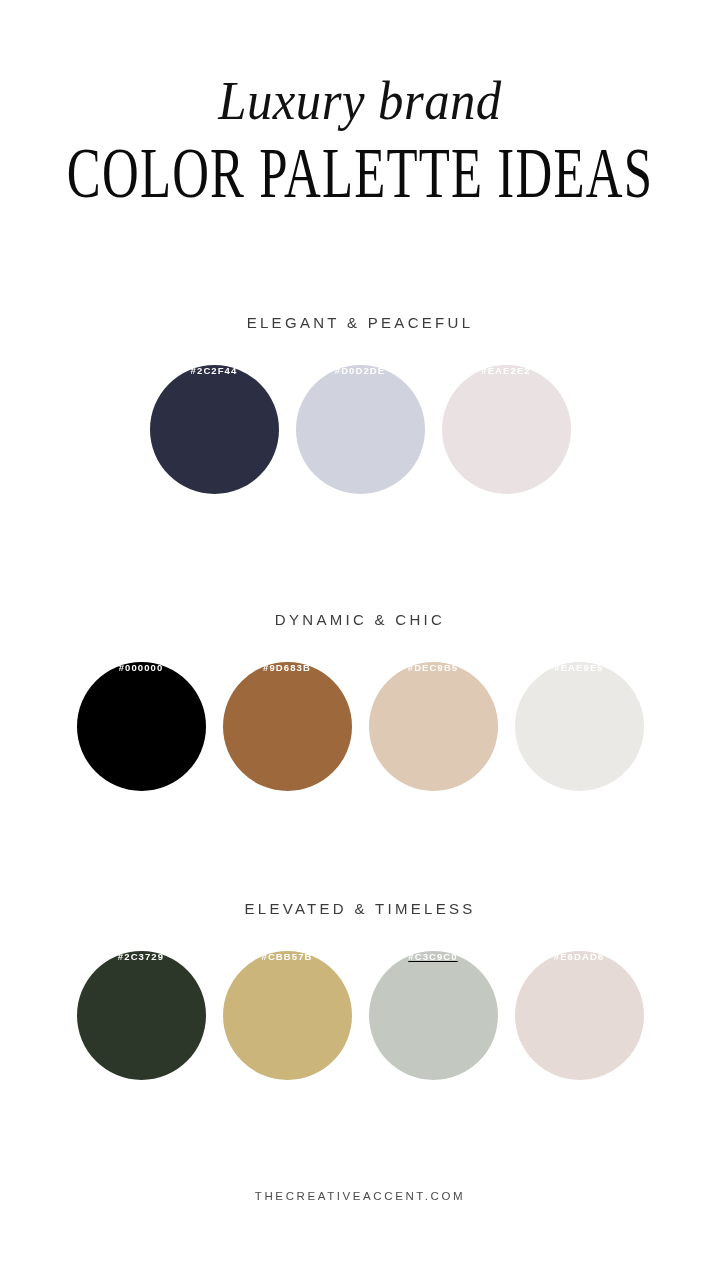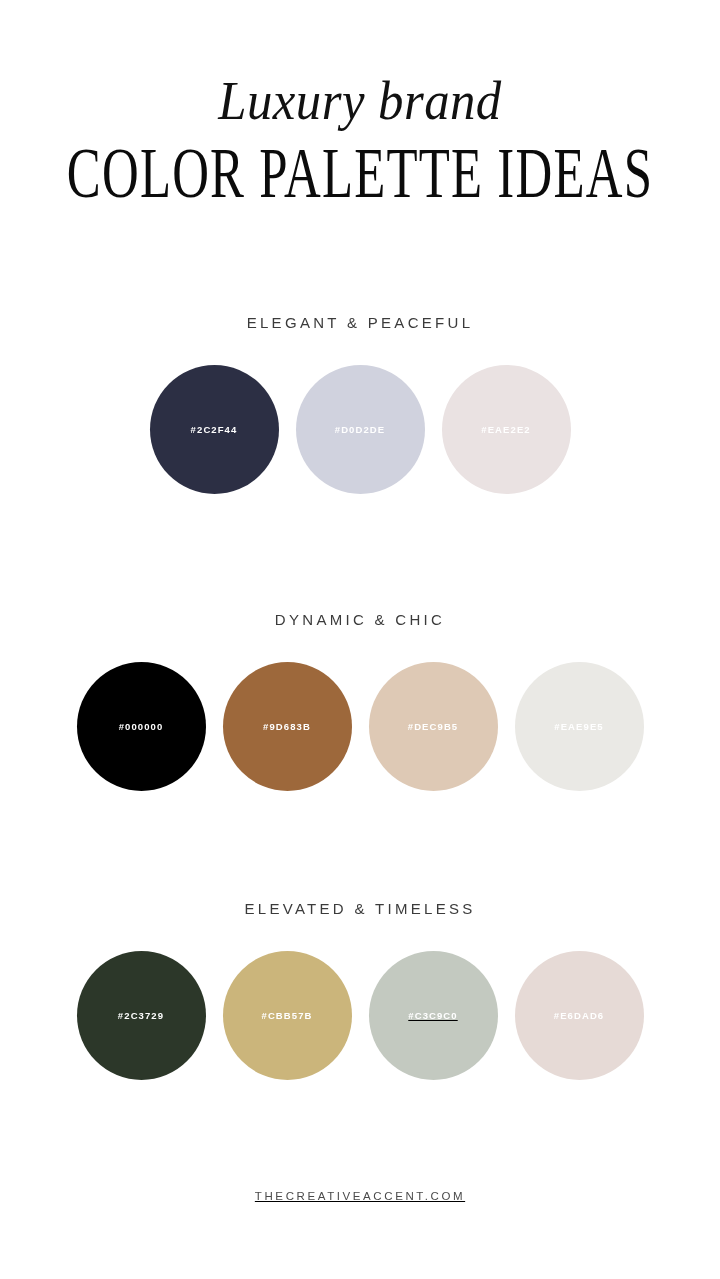--- a/index.html
+++ b/index.html
@@ -86,21 +86,20 @@
     align-items: center;
     gap: 17px;
     width: 720px;
   }
 
   .swatch {
     width: 129px;
     height: 129px;
     border-radius: 50%;
     display: flex;
-    align-items: center;
     justify-content: center;
     flex: 0 0 auto;
     position: relative;
   }
 
   .swatch-label {
     font-family: "Liberation Sans", sans-serif;
     font-size: 9.5px;
     font-weight: 700;
     letter-spacing: 1.1px;
@@ -110,21 +109,20 @@
     user-select: none;
   }
 
   
   .footer {
     position: absolute;
     top: 1186px;
     left: 0;
     width: 720px;
     text-align: center;
-    text-decoration: underline;
   }
   .footer-text {
     font-family: "Liberation Sans", sans-serif;
     font-size: 11.5px;
     font-weight: 400;
     color: #4a4a4a;
     letter-spacing: 2.6px;
     white-space: nowrap;
   }
 </style>

